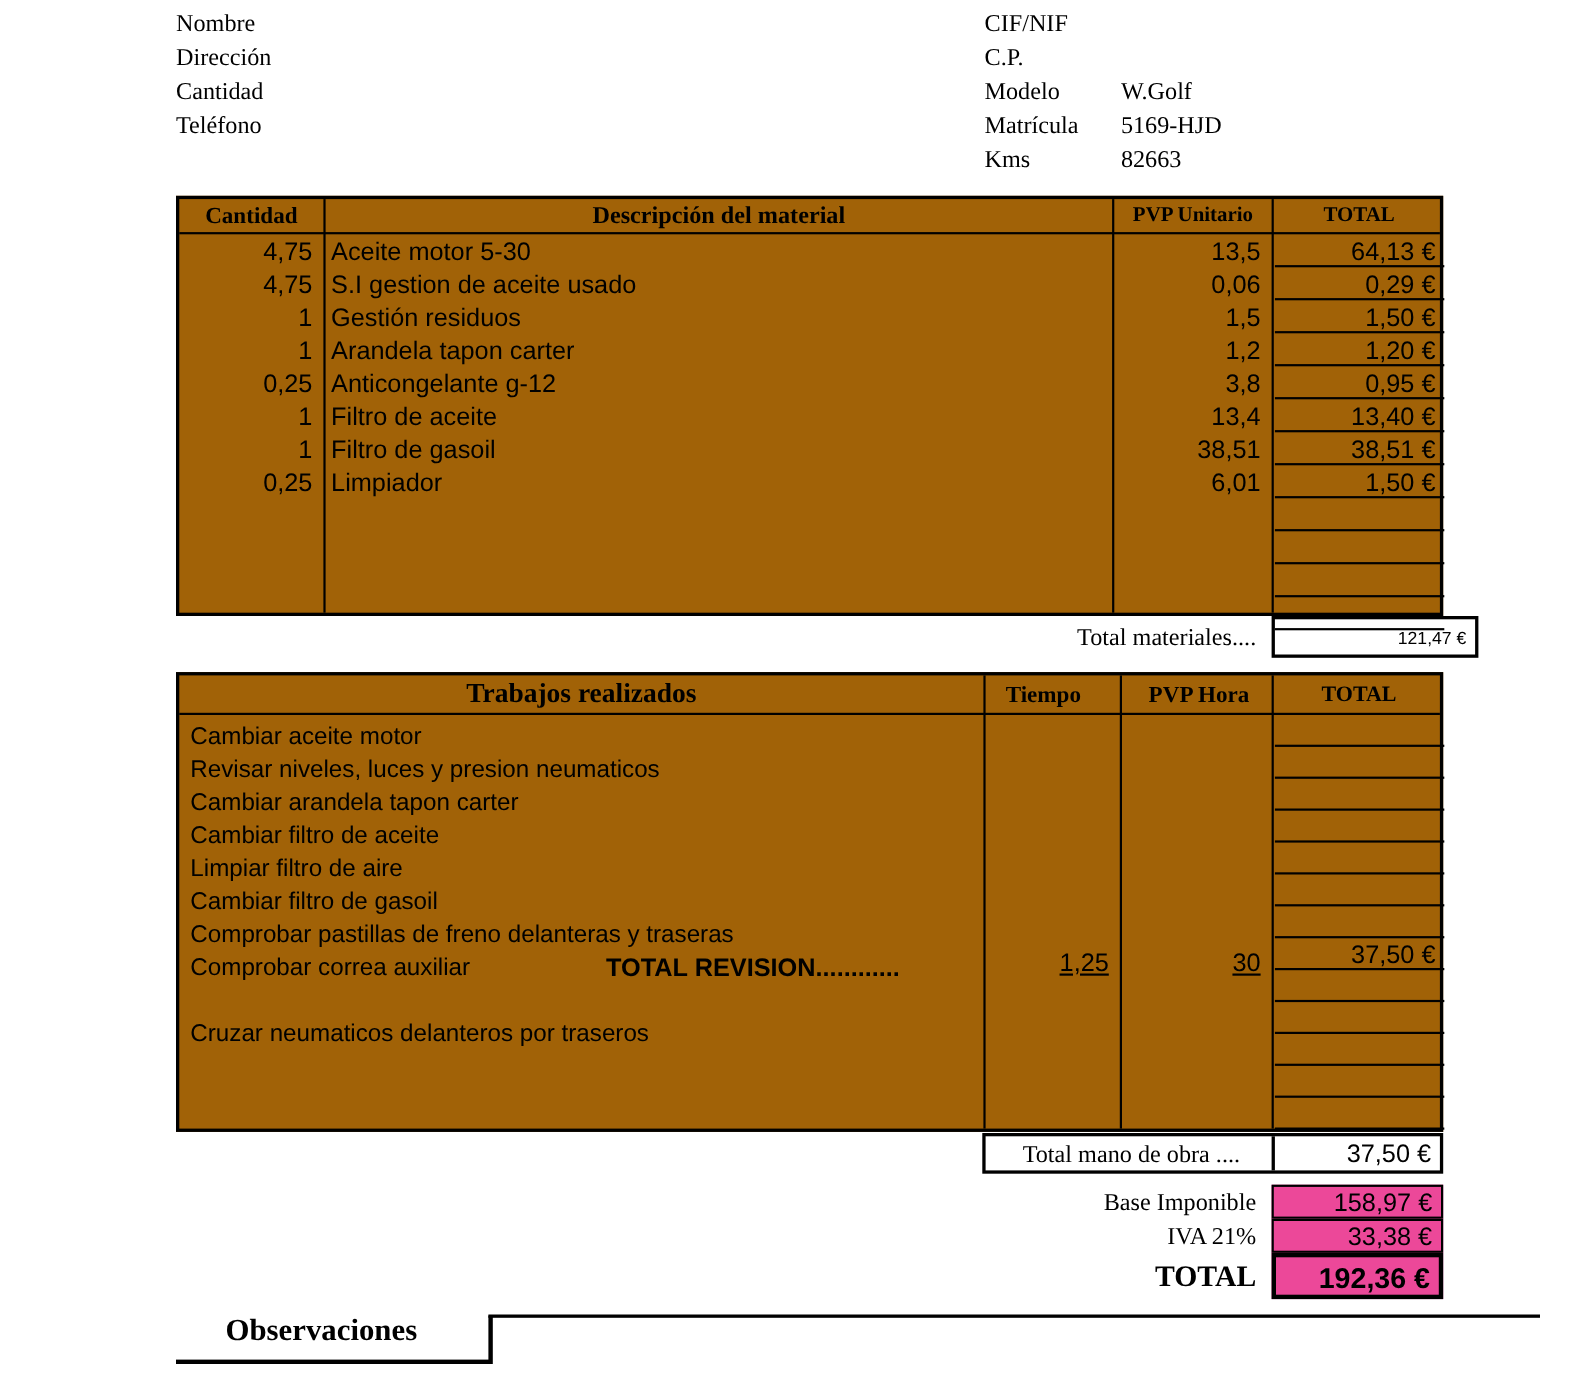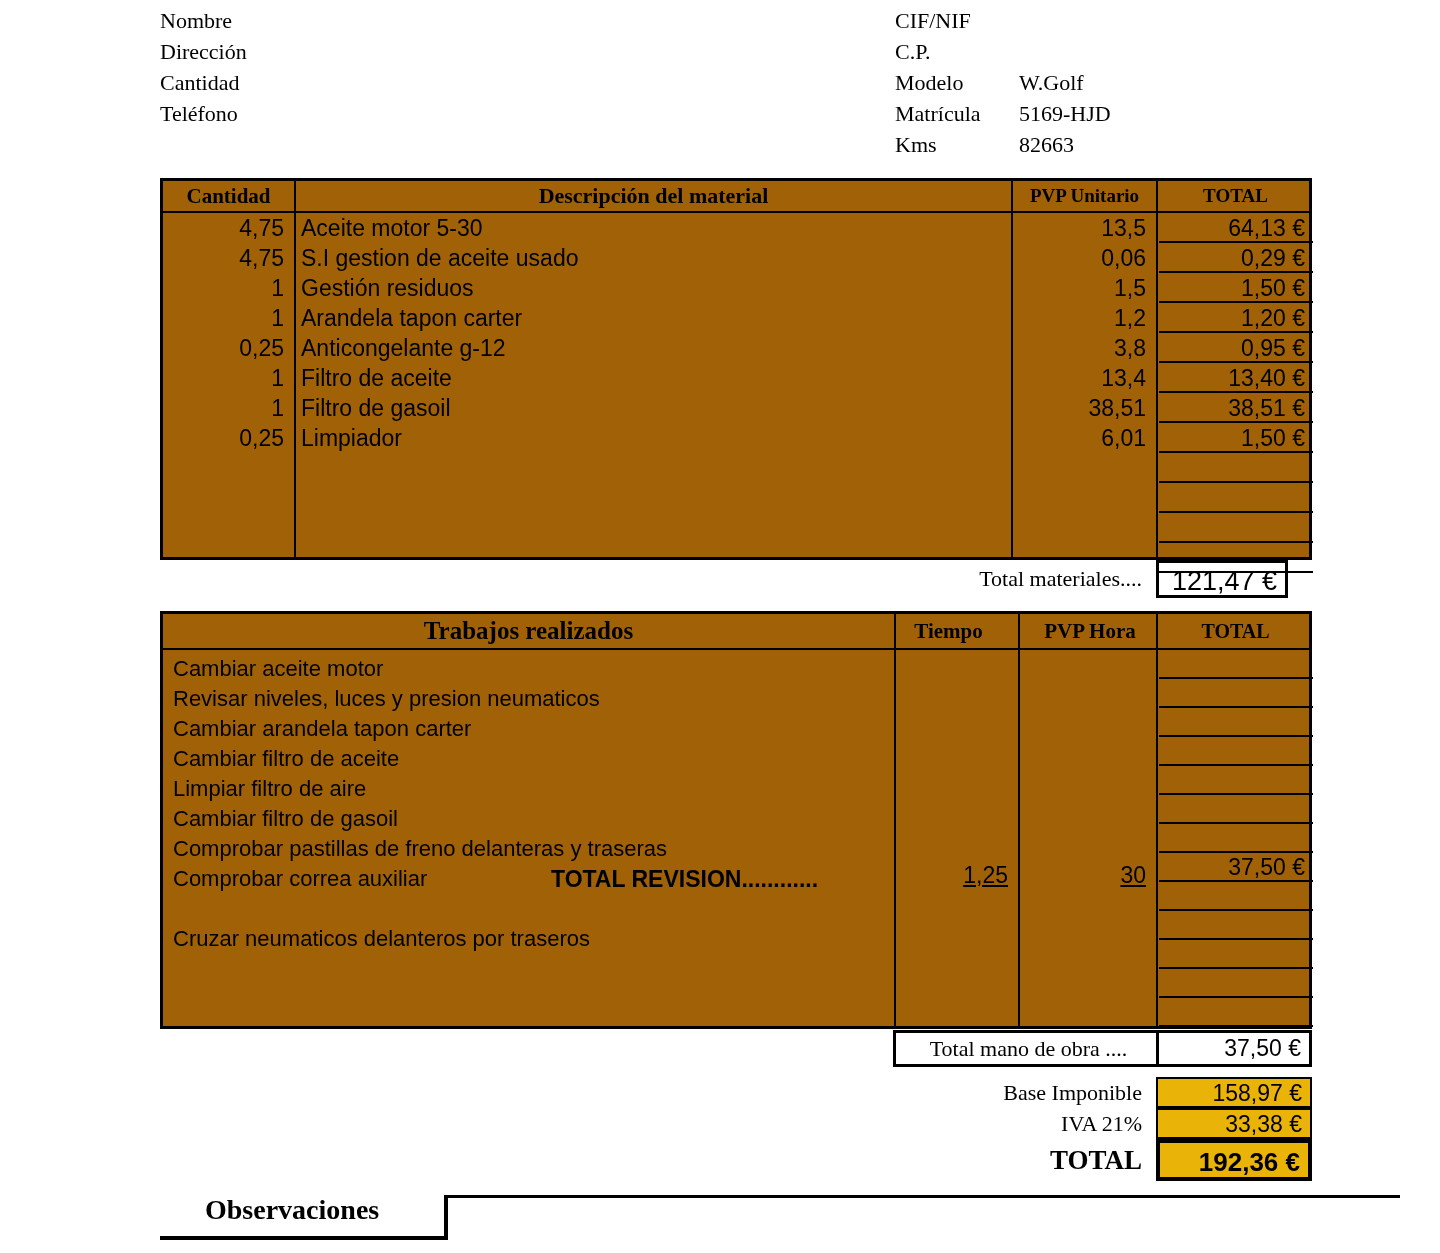--- a/index.html
+++ b/index.html
@@ -142,28 +142,28 @@
     padding-right: 14px;
     box-sizing: border-box;
     font-family: "Liberation Serif", serif;
     font-size: 22px;
     white-space: nowrap;
   }
   #mat-total-value {
     position: absolute;
     left: 276px;
     top: 0;
-    width: 132px;
+    width: 188px;
     height: 38px;
     line-height: 36px;
     border: 3px solid #000;
     box-sizing: border-box;
     text-align: right;
     padding-right: 8px;
-    font-size: 27px;
+    font-size: 16px;
     white-space: nowrap;
   }
 
   
   #labour-table {
     left: 160px;
     top: 611px;
     width: 1152px;
     height: 418px;
   }
@@ -310,21 +310,21 @@
     top: 0;
     width: 156px;
     height: 31px;
     line-height: 29px;
     box-sizing: border-box;
     border: 2px solid #000;
     text-align: right;
     padding-right: 8px;
     font-size: 23px;
     white-space: nowrap;
-    background: #eab308;
+    background: #ec4899;
   }
   .sum-row.grand { height: 42px; }
   .sum-row.grand .sum-label {
     height: 42px;
     line-height: 42px;
     font-weight: bold;
     font-size: 27px;
   }
   .sum-row.grand .sum-value {
     height: 42px;

